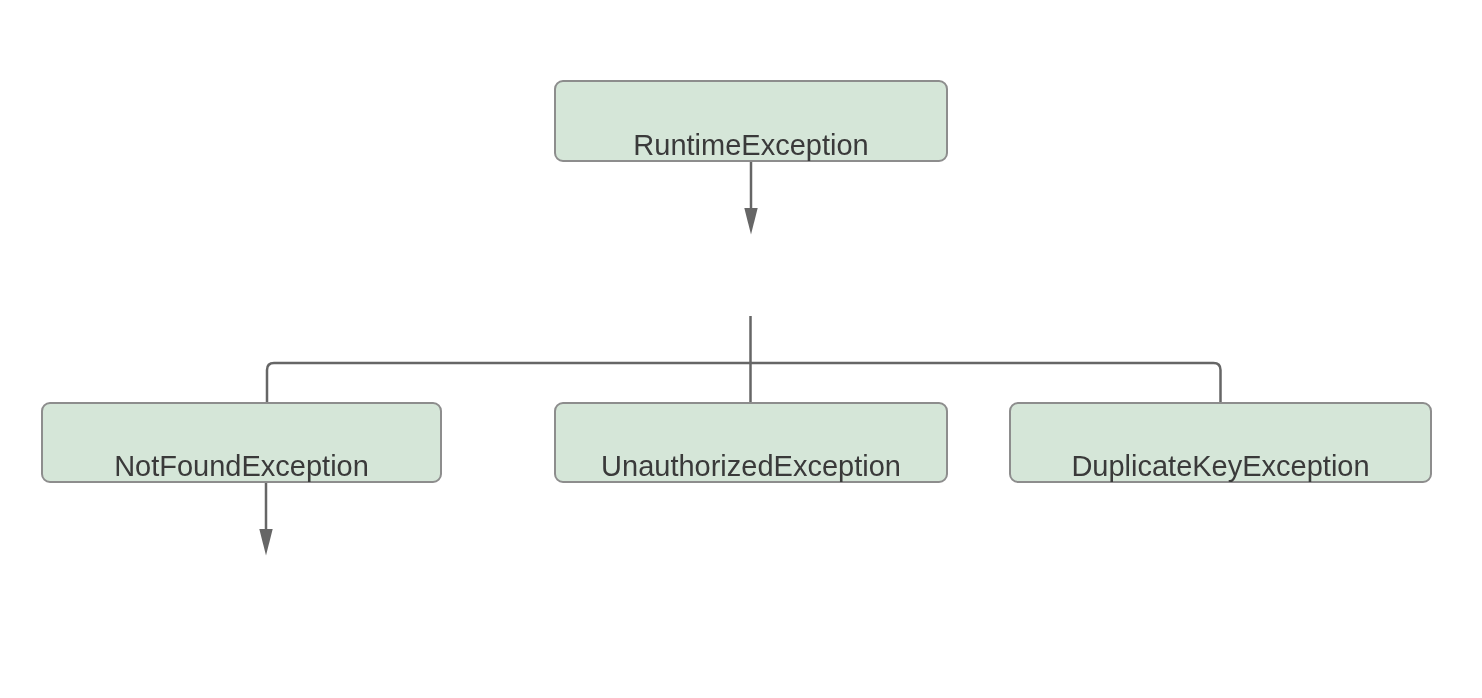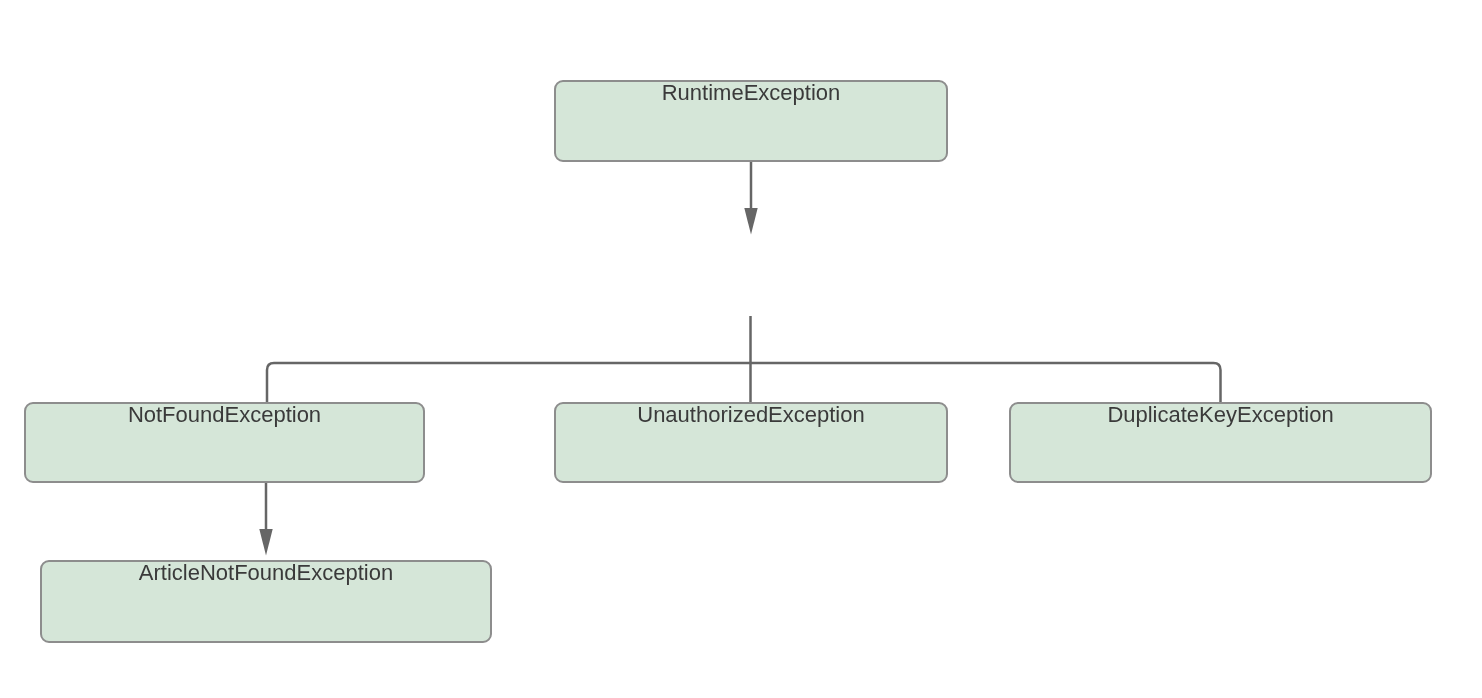--- a/index.html
+++ b/index.html
@@ -25,30 +25,30 @@
     width: 1482px; height: 698px;
   }
   .edges path { stroke: var(--edge-color); stroke-width: 2.5; fill: none; }
   .edges polygon { fill: var(--edge-color); stroke: none; }
   .node {
     position: absolute;
     background: var(--node-fill);
     border: 2.5px solid var(--node-border);
     border-radius: 9px;
     display: flex;
-    align-items: flex-start;
+    align-items: flex-end;
     justify-content: center;
     color: var(--text-color);
-    font-size: 22px;
+    font-size: 29px;
     line-height: 1;
     white-space: nowrap;
   }
   .n-runtime      { left: 554px;  top: 80px;  width: 394px; height: 82px; }
   .n-business     { left: 553px;  top: 237px; width: 395px; height: 79px; }
-  .n-notfound     { left: 24px;   top: 402px; width: 401px; height: 81px; }
+  .n-notfound     { left: 41px;   top: 402px; width: 401px; height: 81px; }
   .n-unauthorized { left: 554px;  top: 402px; width: 394px; height: 81px; }
   .n-duplicate    { left: 1009px; top: 402px; width: 423px; height: 81px; }
   .n-article      { left: 40px;   top: 560px; width: 452px; height: 83px; }
 </style>
 </head>
 <body>
 
 <div class="canvas">
 
   <svg class="edges" viewBox="0 0 1482 698" xmlns="http://www.w3.org/2000/svg">
@@ -76,17 +76,14 @@
   </div>
 
   <div class="node n-unauthorized">
     <span>UnauthorizedException</span>
   </div>
 
   <div class="node n-duplicate">
     <span>DuplicateKeyException</span>
   </div>
 
-  <div class="node n-article">
-    <span>ArticleNotFoundException</span>
-  </div>
 
 </div>
 
 </body></html>

